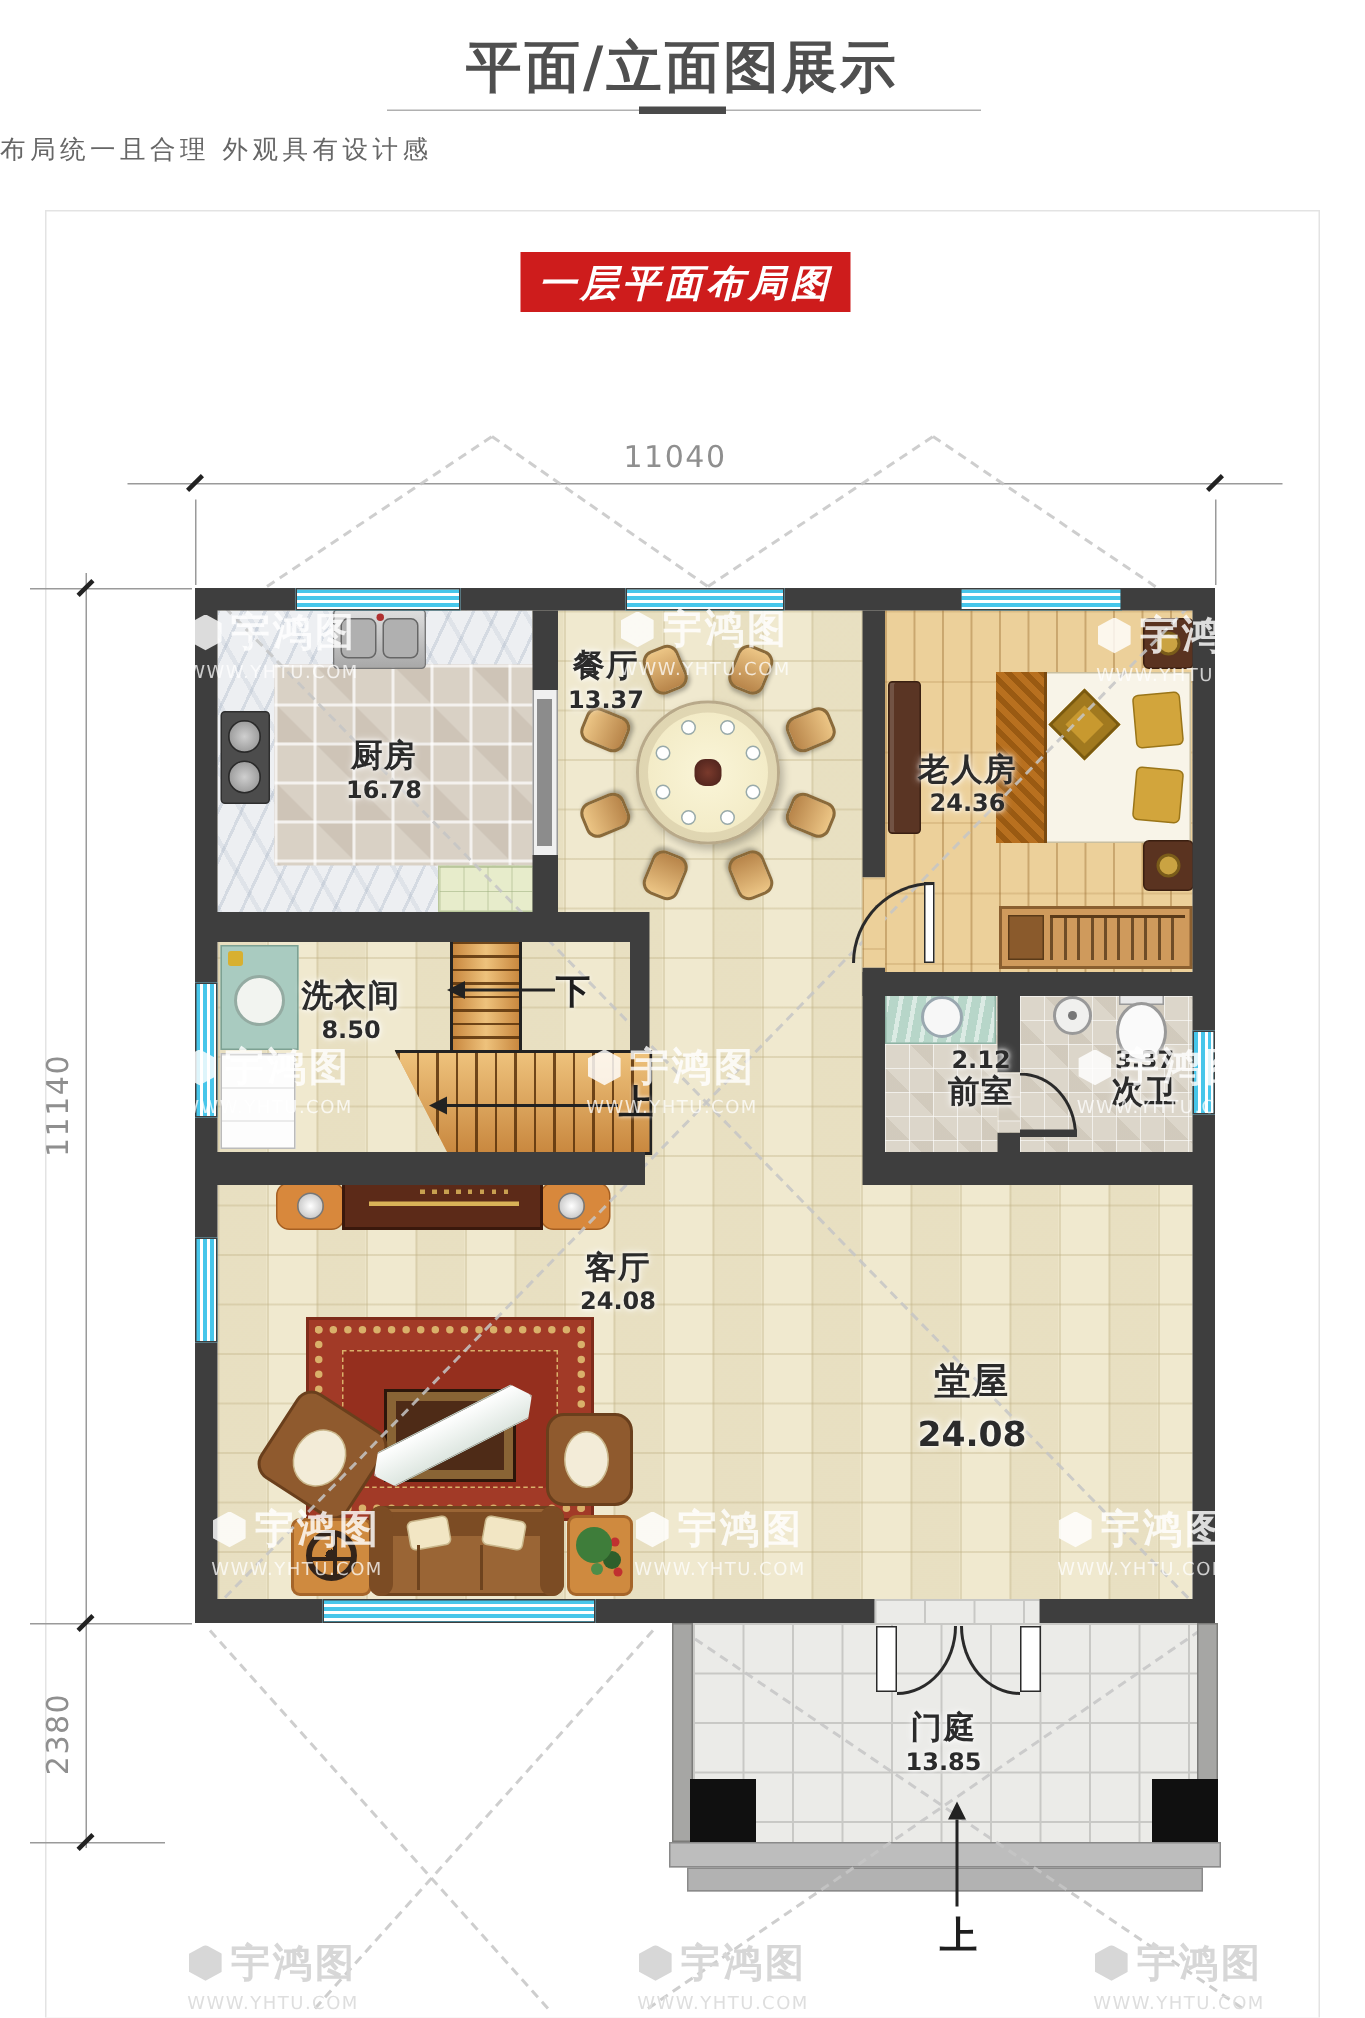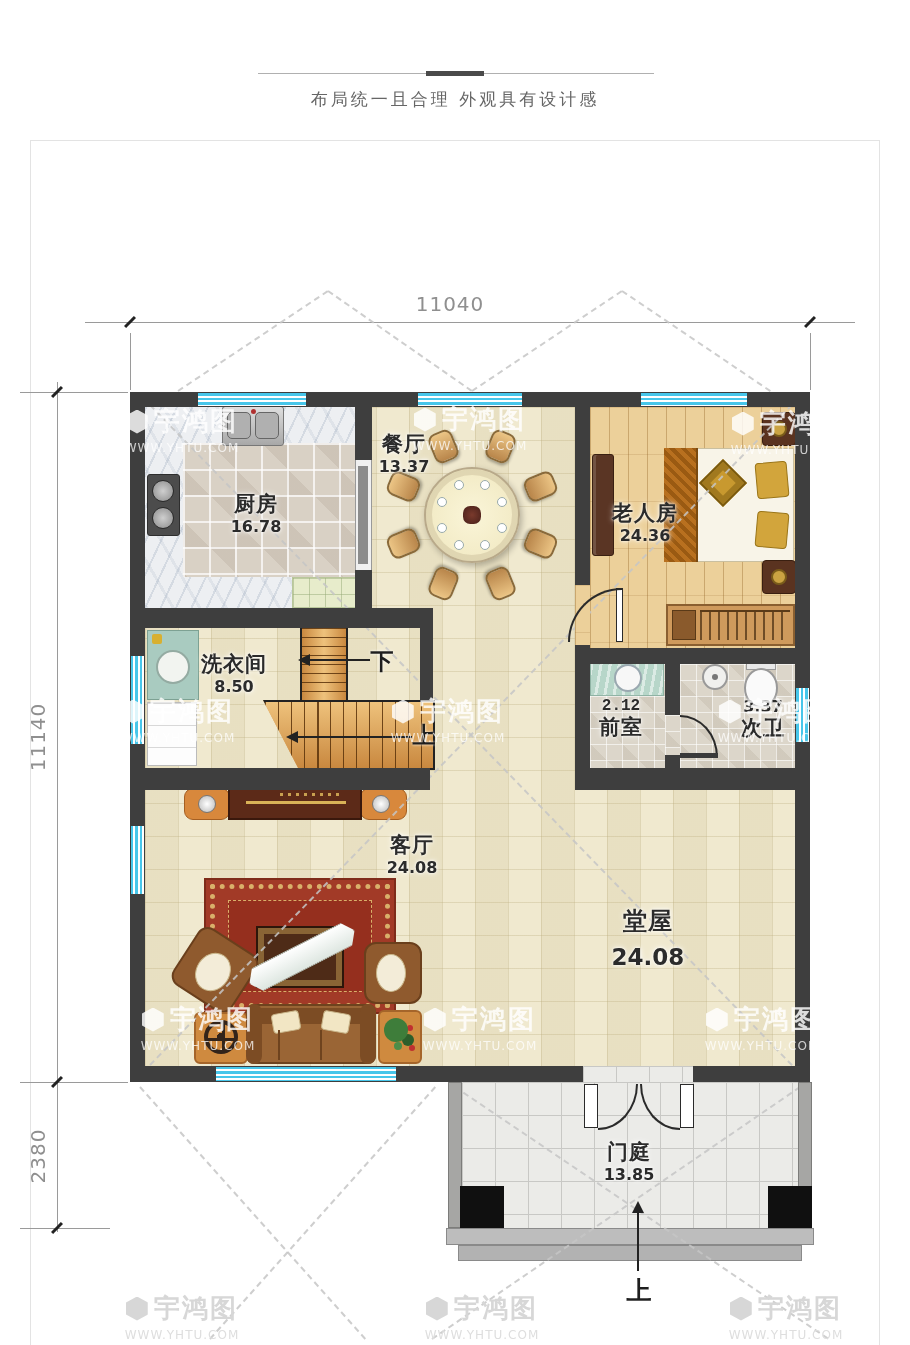--- a/index.html
+++ b/index.html
@@ -4,21 +4,21 @@
 <style>
   html,body{margin:0;padding:0;}
   body{width:910px;height:1345px;position:relative;overflow:hidden;background:#ffffff;
        font-family:"DejaVu Sans","Liberation Sans",sans-serif;}
   .abs{position:absolute;display:block;}
   i.abs{font-style:normal;}
   
   .title{left:0;top:20px;width:910px;text-align:center;font-size:37px;font-weight:bold;color:#4f4f4f;letter-spacing:2px;}
   .divider-thin{left:258px;top:73px;width:396px;height:1px;background:#b0b0b0;}
   .divider-thick{left:426px;top:71px;width:58px;height:5px;background:#4a4a4a;}
-  .subtitle{left:0;top:88px;width:910px;text-align:center;font-size:17px;color:#666;letter-spacing:3px;}
+  .subtitle{left:0;top:88px;width:910px;font-size:17px;color:#666;letter-spacing:3px;}
   .frame{left:30px;top:140px;width:848px;height:1204px;border:1px solid #e3e3e3;}
   .banner{left:347px;top:168px;width:220px;height:40px;background:#ce1c1c;color:#fff;
           display:flex;align-items:center;justify-content:center;font-size:25px;font-weight:bold;
           letter-spacing:3px;font-family:"DejaVu Serif","Liberation Serif",serif;font-style:italic;}
   .room-list{left:0;top:226px;width:910px;text-align:center;font-size:22px;color:#2b2b2b;letter-spacing:1px;}
   
   .dimline{background:#9a9a9a;}
   .tick{width:14px;height:3px;background:#222;transform:translate(-50%,-50%) rotate(-45deg);}
   .dimtext{color:#8f8f8f;font-size:20px;letter-spacing:1px;transform:translate(-50%,-50%);white-space:nowrap;}
   .dimtext.vert{transform:translate(-50%,-50%) rotate(-90deg);}
@@ -85,24 +85,26 @@
   .wm-light .url{color:rgba(255,255,255,.75);}
   .wm-gray{color:#d7d7d7;}
   .wm-gray .hex{background:#d7d7d7;}
   .wm-gray .url{color:#dedede;}
 </style>
 </head>
 <body>
 
 <div id="plan" style="position:absolute;left:0;top:0;width:910px;height:1345px;">
 
+  <div class="abs title">平面/立面图展示</div>
   <i class="abs divider-thin"></i>
   <i class="abs divider-thick"></i>
   <div class="abs subtitle">布局统一且合理 外观具有设计感</div>
   <i class="abs frame"></i>
+  <div class="abs banner">一层平面布局图</div>
 
   <i class="abs dimline" style="left:85px;top:322px;width:770px;height:1px;"></i>
   <i class="abs dimline" style="left:130px;top:333px;width:1px;height:57px;"></i>
   <i class="abs dimline" style="left:810px;top:333px;width:1px;height:57px;"></i>
   <i class="abs tick" style="left:130px;top:322px;"></i>
   <i class="abs tick" style="left:810px;top:322px;"></i>
   <div class="abs dimtext" style="left:450px;top:304px;">11040</div>
 
   <i class="abs dimline" style="left:57px;top:382px;width:1px;height:850px;"></i>
   <i class="abs dimline" style="left:20px;top:392px;width:108px;height:1px;"></i>
@@ -282,21 +284,21 @@
     <div class="rnum">13.37</div>
   </div>
   <div class="rlabel" style="left:645px;top:523px;">
     <div class="rname">老人房</div>
     <div class="rnum">24.36</div>
   </div>
   <div class="rlabel" style="left:234px;top:674px;">
     <div class="rname">洗衣间</div>
     <div class="rnum">8.50</div>
   </div>
-  <div class="rlabel" style="left:621px;top:719px;font-family:Liberation Mono, monospace;">
+  <div class="rlabel" style="left:654px;top:719px;">
     <div class="rnum">2.12</div>
     <div class="rname">前室</div>
   </div>
   <div class="rlabel" style="left:763px;top:719px;">
     <div class="rnum">3.37</div>
     <div class="rname">次卫</div>
   </div>
   <div class="rlabel" style="left:412px;top:855px;">
     <div class="rname">客厅</div>
     <div class="rnum">24.08</div>

